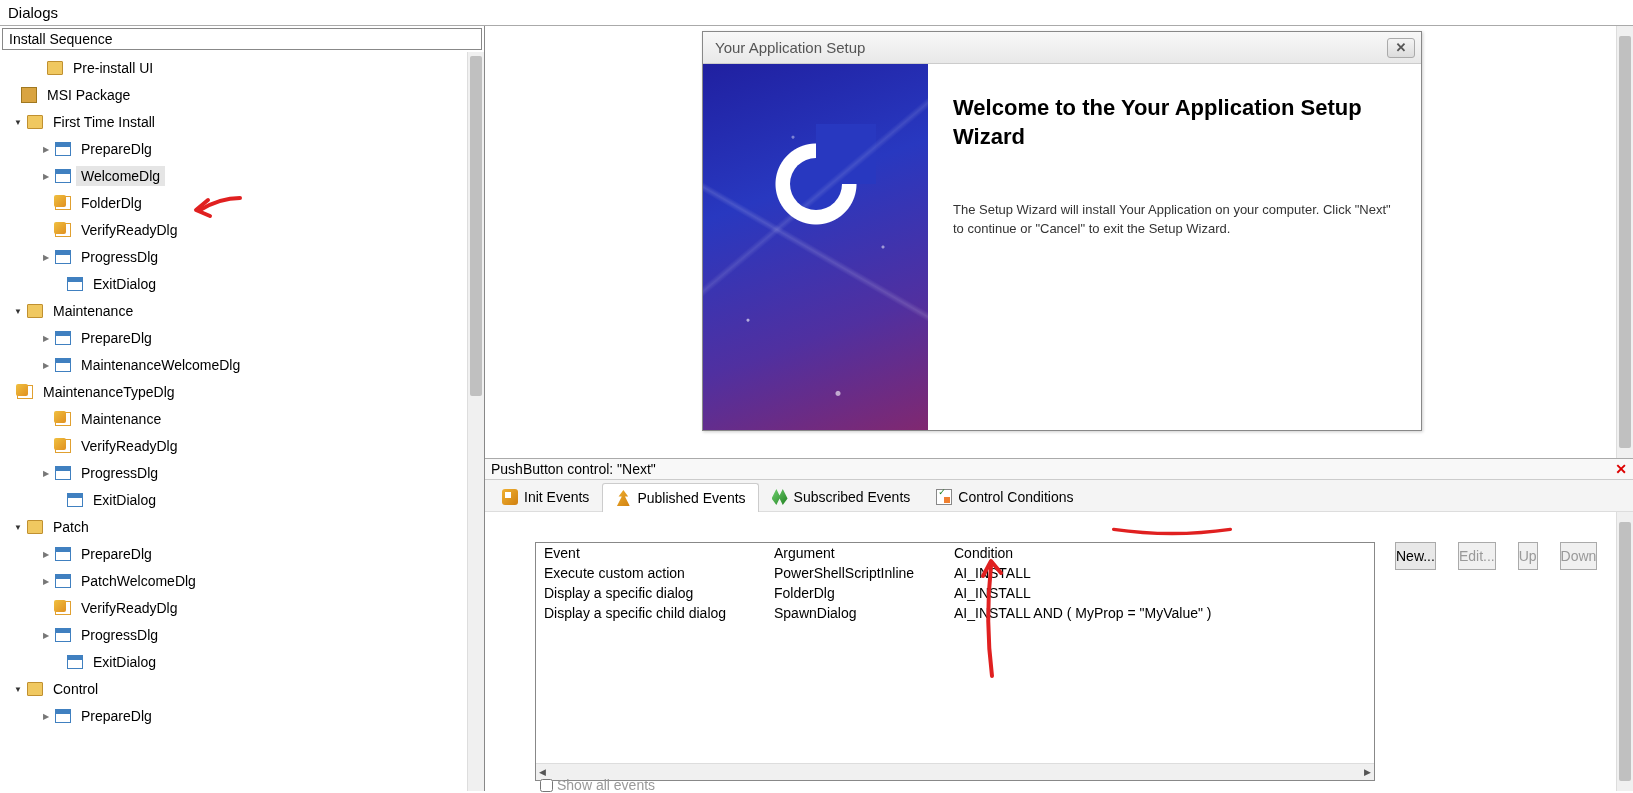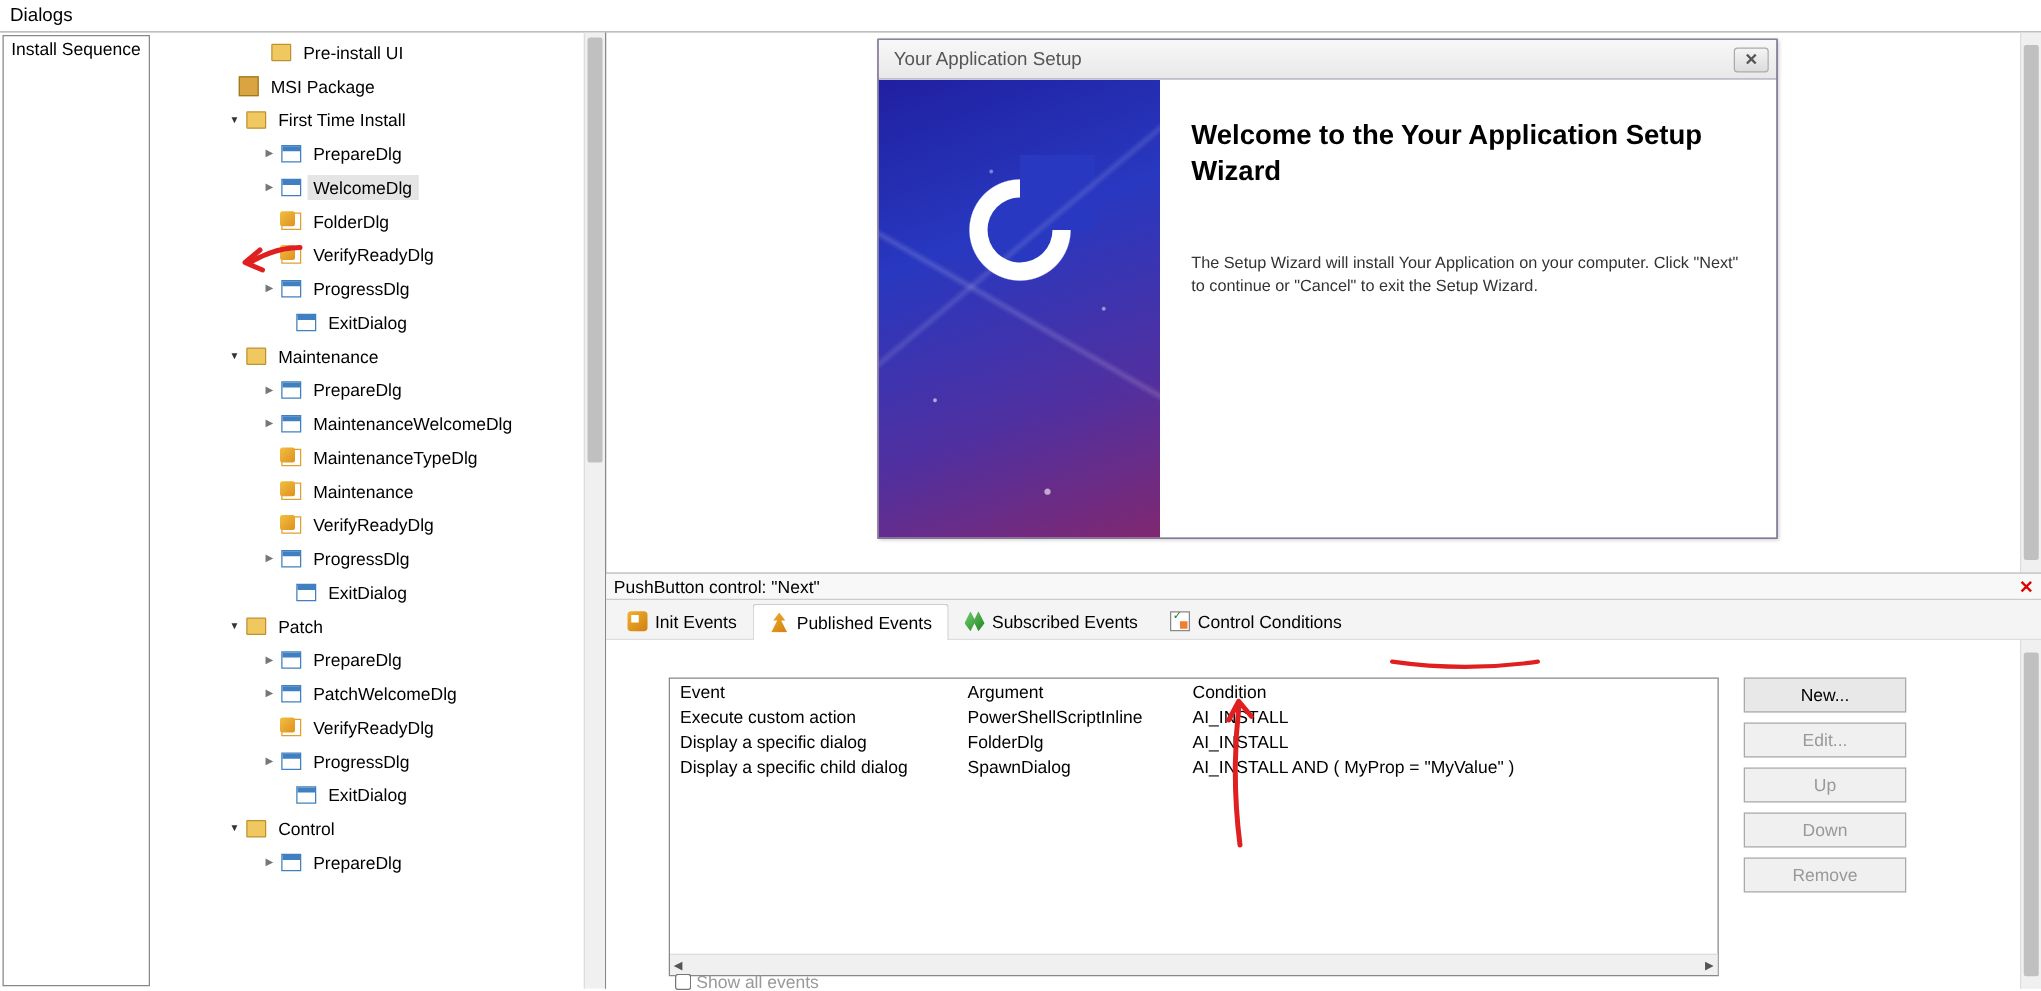--- a/index.html
+++ b/index.html
@@ -1,19 +1,19 @@
 <!DOCTYPE html>
 <html><head>
 <meta charset="utf-8">
 <style>
   * { box-sizing: border-box; margin: 0; padding: 0; }
   body { font-family: "Segoe UI", Tahoma, sans-serif; font-size: 13px; background: #fff; height: 793px; width: 1633px; overflow: hidden; }
   .header-dialogs { padding: 4px 8px; font-size: 15px; border-bottom: 1px solid #aaa; }
   .main-container { display: flex; height: calc(100% - 28px); }
-  .left-panel { width: 485px; display: flex; flex-direction: row; border-right: 1px solid #888; gap: 48px; }
+  .left-panel { width: 485px; display: flex; flex-direction: column; border-right: 1px solid #888; }
   .install-seq-header { border: 1px solid #888; margin: 2px; padding: 2px 6px; font-size: 14px; }
   .tree-scroll { flex: 1; overflow-y: auto; position: relative; }
   .tree-scroll-content { padding: 2px 0; }
   .tree-item { display: flex; align-items: center; height: 27px; font-size: 14px; cursor: default; white-space: nowrap; }
   .tree-item.selected .label { background: #e5e5e5; }
   .chevron { width: 16px; text-align: center; color: #555; font-size: 10px; cursor: pointer; }
   .chevron.right::before { content: "▶"; font-size: 8px; color: #777; }
   .chevron.down::before { content: "▼"; font-size: 8px; color: #333; }
   .icon { width: 18px; height: 18px; margin-right: 4px; display: inline-flex; align-items: center; justify-content: center; }
   .icon-box { width: 16px; height: 16px; background: #d4a443; border: 1px solid #a07820; }
@@ -60,21 +60,21 @@
   .ti-cc::after { content: ""; position:absolute; bottom:1px; right:1px; width:6px;height:6px; background:#f08030; }
 
   .detail-body { flex: 1; display: flex; background: #fff; position: relative; padding: 30px 28px 10px 50px; }
   .events-table { border: 1px solid #888; flex: 1; display: flex; flex-direction: column; max-width: 840px; }
   .et-header, .et-row { display: flex; padding: 2px 8px; font-size: 14px; }
   .et-header { font-weight: normal; }
   .col-event { width: 230px; }
   .col-arg { width: 180px; }
   .col-cond { flex: 1; }
   .et-scroll-h { height: 17px; background: #f0f0f0; border-top: 1px solid #ddd; display: flex; align-items: center; justify-content: space-between; padding: 0 3px; font-size: 9px; color: #555; margin-top: auto; }
-  .buttons-col { width: 130px; margin-left: 20px; display: flex; flex-direction: column; gap: 8px; }
+  .buttons-col { width: 130px; margin-left: 20px; display: flex; flex-direction: row; gap: 22px; }
   .btn { height: 28px; border: 1px solid #aaa; background: #e8e8e8; font-size: 14px; cursor: pointer; }
   .btn:disabled { color: #999; background: #f0f0f0; }
   .showall { position: absolute; left: 55px; bottom: -2px; display: flex; align-items: center; gap: 4px; font-size: 14px; color: #999; }
   .red-arrow { position: absolute; top: 190px; left: 190px; pointer-events: none; }
   .red-underline { position: absolute; left: 612px; top: 500px; width: 150px; height: 10px; pointer-events: none; }
   .red-arrow2 { position: absolute; left: 492px; top: 525px; pointer-events: none; }
   .detail-scrollbar { position: absolute; right:0; top:0; bottom:0; width:17px; background:#f0f0f0; border-left:1px solid #ddd; }
 </style>
 </head>
 <body>
@@ -164,21 +164,21 @@
             </span>
             <span class="label">PrepareDlg</span>
           </div>
         <div class="tree-item" style="padding-left:38px;">
             <span class="chevron right"></span>
             <span class="icon">
               <span class="icon-dialog"></span>
             </span>
             <span class="label">MaintenanceWelcomeDlg</span>
           </div>
-        <div class="tree-item" style="padding-left:38px;">
+        <div class="tree-item" style="">
             <span class="chevron"></span>
             <span class="icon">
               <span class="icon-dialog-m"></span>
             </span>
             <span class="label">MaintenanceTypeDlg</span>
           </div>
         <div class="tree-item" style="padding-left:38px;">
             <span class="chevron"></span>
             <span class="icon">
               <span class="icon-dialog-m"></span>

